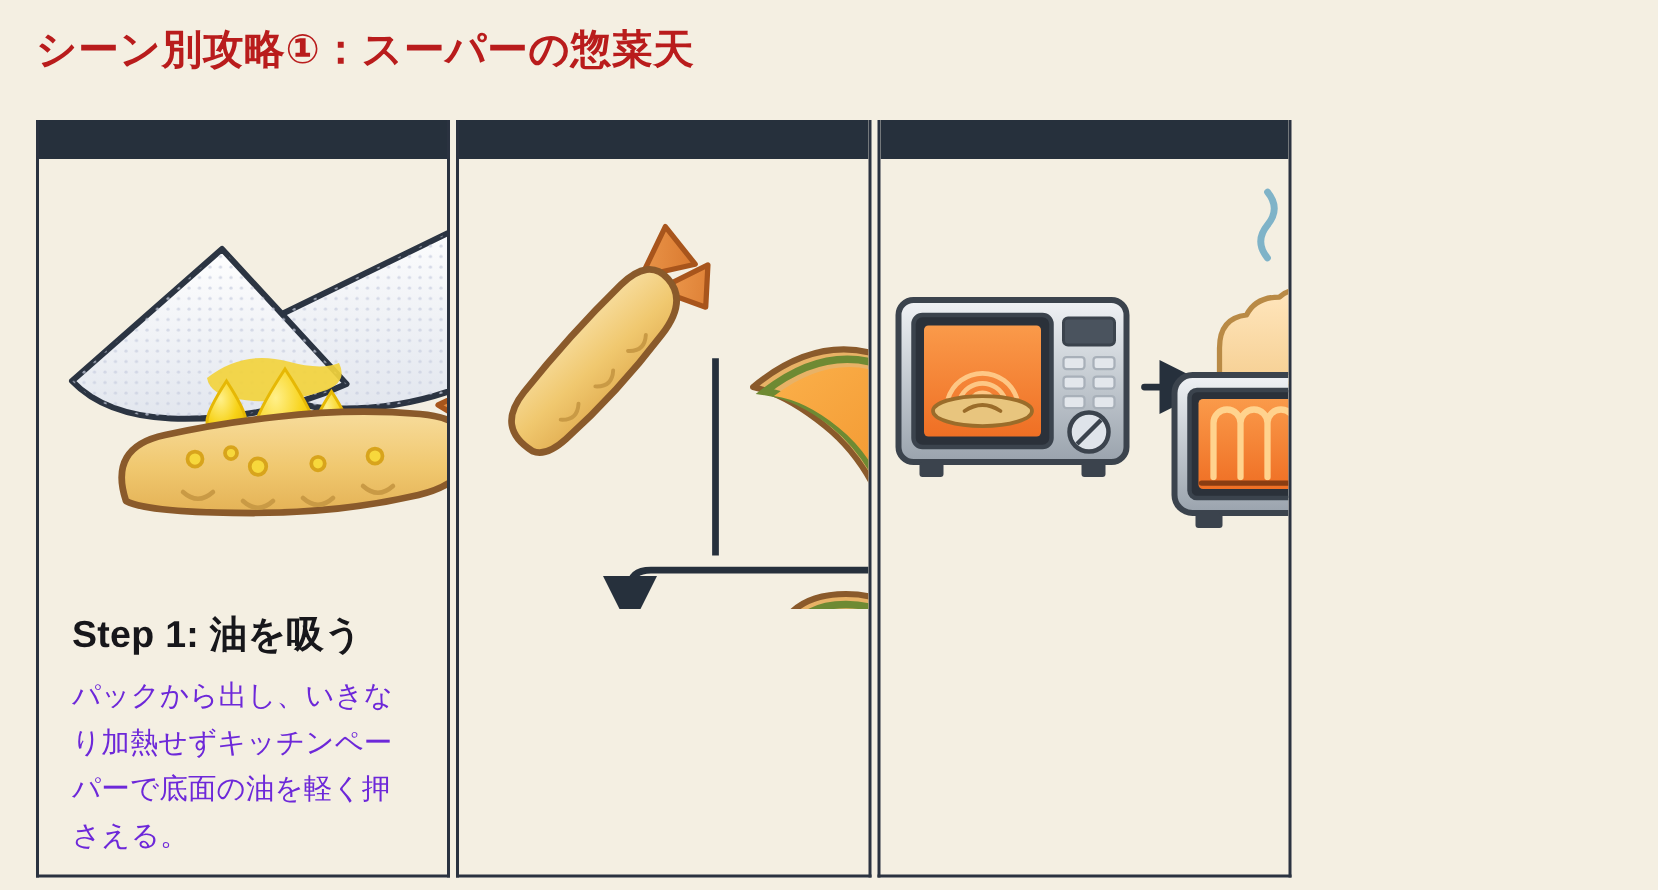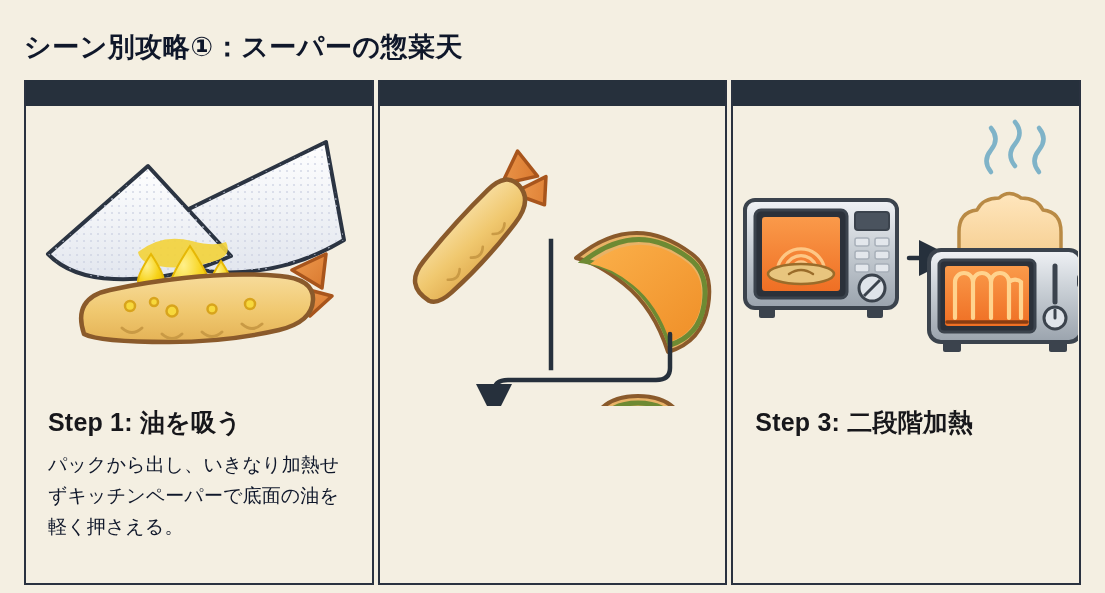--- a/index.html
+++ b/index.html
@@ -18,34 +18,34 @@
     position: relative;
     width: 1105px;
     height: 593px;
     background: #f4efe2;
   }
 
   
   #page-title {
     position: absolute;
     left: 24px;
-    top: 29px;
+    top: 15px;
     font-size: 27px;
     font-weight: 700;
     letter-spacing: 0.5px;
-    color: #0f172a;
+    color: #b91c1c;
     white-space: nowrap;
   }
 
   
   .cards {
     position: absolute;
     left: 24px;
     top: 80px;
-    width: 1057px;
+    width: 837px;
     height: 505px;
     display: flex;
     gap: 4px;
   }
   .card {
     position: relative;
     flex: 1 1 0;
     background: #f4efe2;
     border: 2px solid #2a3240;
     border-top: none;
@@ -74,21 +74,21 @@
     font-size: 25px;
     font-weight: 700;
     color: #17171b;
     margin: 0 0 10px 0;
     white-space: nowrap;
     letter-spacing: 0.2px;
   }
   .step-body {
     font-size: 19px;
     line-height: 31px;
-    color: #0f172a;
+    color: #6d28d9;
     letter-spacing: 0.1px;
   }
 </style>
 </head>
 <body>
 
 <div id="page">
 
   <div id="page-title">シーン別攻略①：スーパーの惣菜天</div>
 
@@ -316,18 +316,17 @@
             <circle cx="322" cy="212" r="11" fill="#dfe4ea" stroke="#3b434d" stroke-width="3"></circle>
             <line x1="322" y1="212" x2="322" y2="204" stroke="#3b434d" stroke-width="3" stroke-linecap="round"></line>
             <rect x="344" y="168" width="14" height="14" rx="4" fill="#3b434d"></rect>
             <rect x="210" y="236" width="18" height="10" rx="2" fill="#3b434d"></rect>
             <rect x="316" y="236" width="18" height="10" rx="2" fill="#3b434d"></rect>
           </g>
         </svg>
       </div>
 
       <div class="card-text">
-        <div class="step-heading">Step 3: 二段階加熱</div>
       </div>
     </div>
 
   </div>
 </div>
 
 </body></html>

